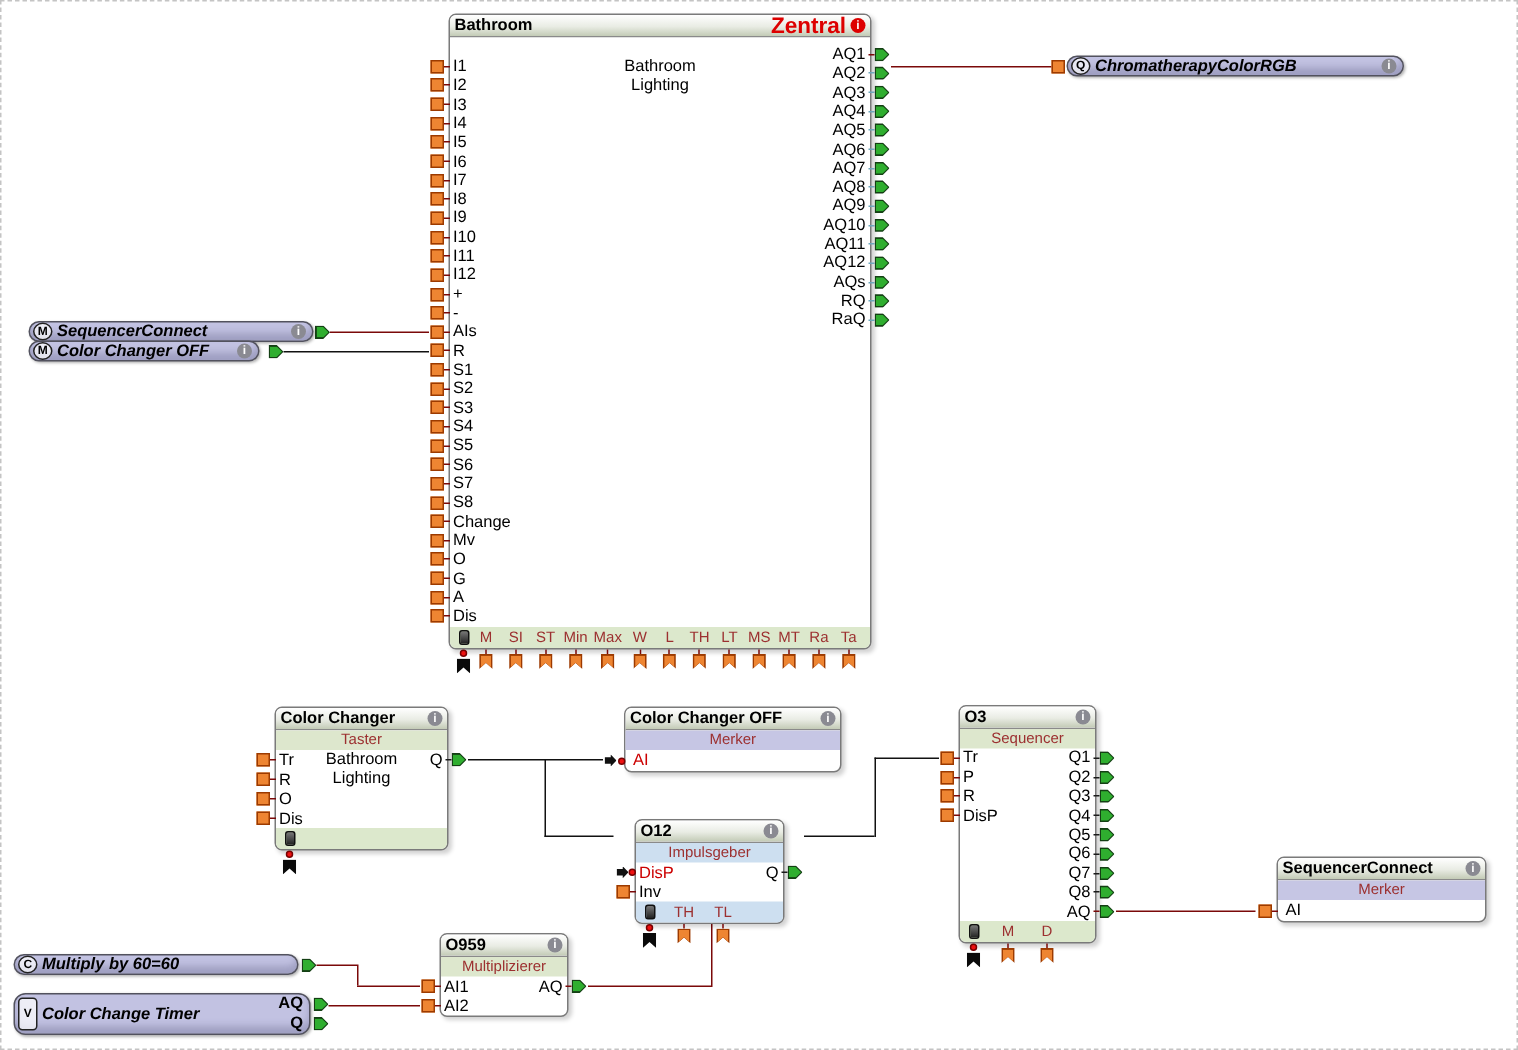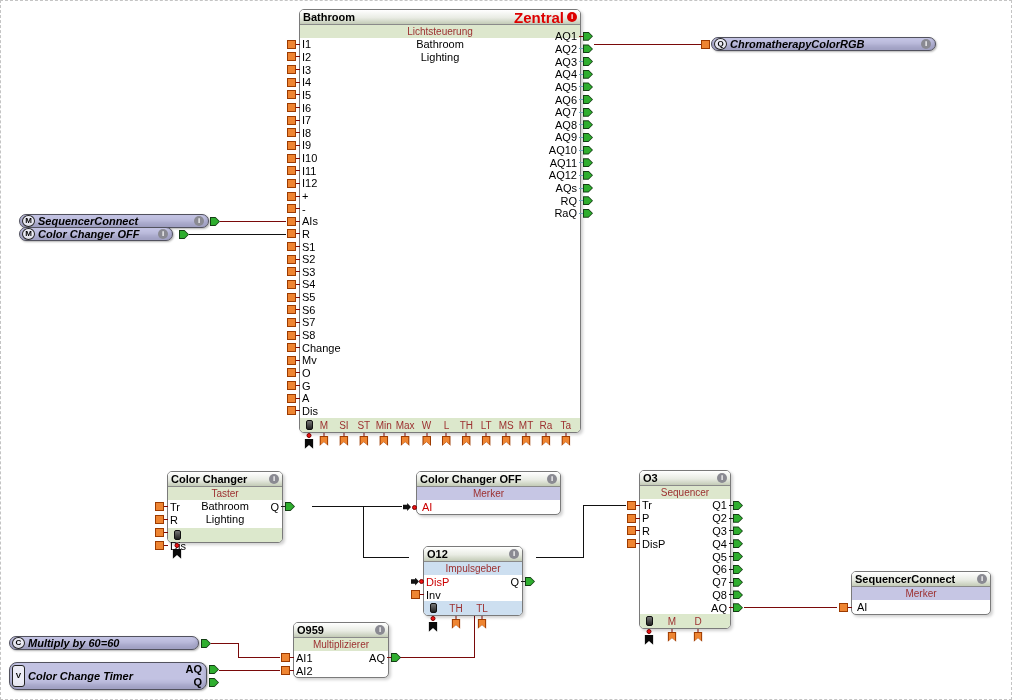--- a/index.html
+++ b/index.html
@@ -111,21 +111,20 @@
   <div class="wire wv wr" style="left:237px;top:642px;height:14px"></div>
   <div class="wire wh wr" style="left:237px;top:656px;width:42px"></div>
   <div class="wire wh wr" style="left:218px;top:669px;width:61px"></div>
 
   <div class="fb fb-main" style="left:298px;top:8px;width:282px;height:424px">
     <div class="tb">
       <span class="t">Bathroom</span>
       <span class="status">Zentral</span>
       <span class="info info-red">i</span>
     </div>
-    <div class="sub subg">Lichtsteuerung</div>
     <div class="ctr lh1265" style="top:28px">
       <div>Bathroom</div>
       <div>Lighting</div>
     </div>
     <div class="col incol r1265" style="top:28px">
 
         <div class="prow">
           <span class="pin-in"></span>
           <span class="stub sred"></span>
           <span class="plbl">I1</span>
@@ -563,21 +562,21 @@
               <i class="fstub"></i>
               <i class="flag oflag">
                 <i></i>
               </i>
             </span>
           </div>
         </div>
     </div>
   </div>
 
-  <div class="fb" style="left:166px;top:470px;width:116px;height:72px">
+  <div class="fb" style="left:182px;top:470px;width:116px;height:96px">
     <div class="tb">
       <span class="t">Color Changer</span>
       <span class="info">i</span>
     </div>
     <div class="sub subg">Taster</div>
     <div class="ctr lh13" style="top:28px">
       <div>Bathroom</div>
       <div>Lighting</div>
     </div>
     <div class="col incol r13" style="top:28px">
@@ -832,21 +831,21 @@
               <i class="fstub"></i>
               <i class="flag oflag">
                 <i></i>
               </i>
             </span>
           </div>
         </div>
     </div>
   </div>
 
-  <div class="fb" style="left:292px;top:621px;width:96px;height:56px">
+  <div class="fb" style="left:292px;top:621px;width:86px;height:56px">
     <div class="tb">
       <span class="t">O959</span>
       <span class="info">i</span>
     </div>
     <div class="sub subg">Multiplizierer</div>
     <div class="col incol r13" style="top:28px">
 
         <div class="prow">
           <span class="pin-in"></span>
           <span class="stub sred"></span>

